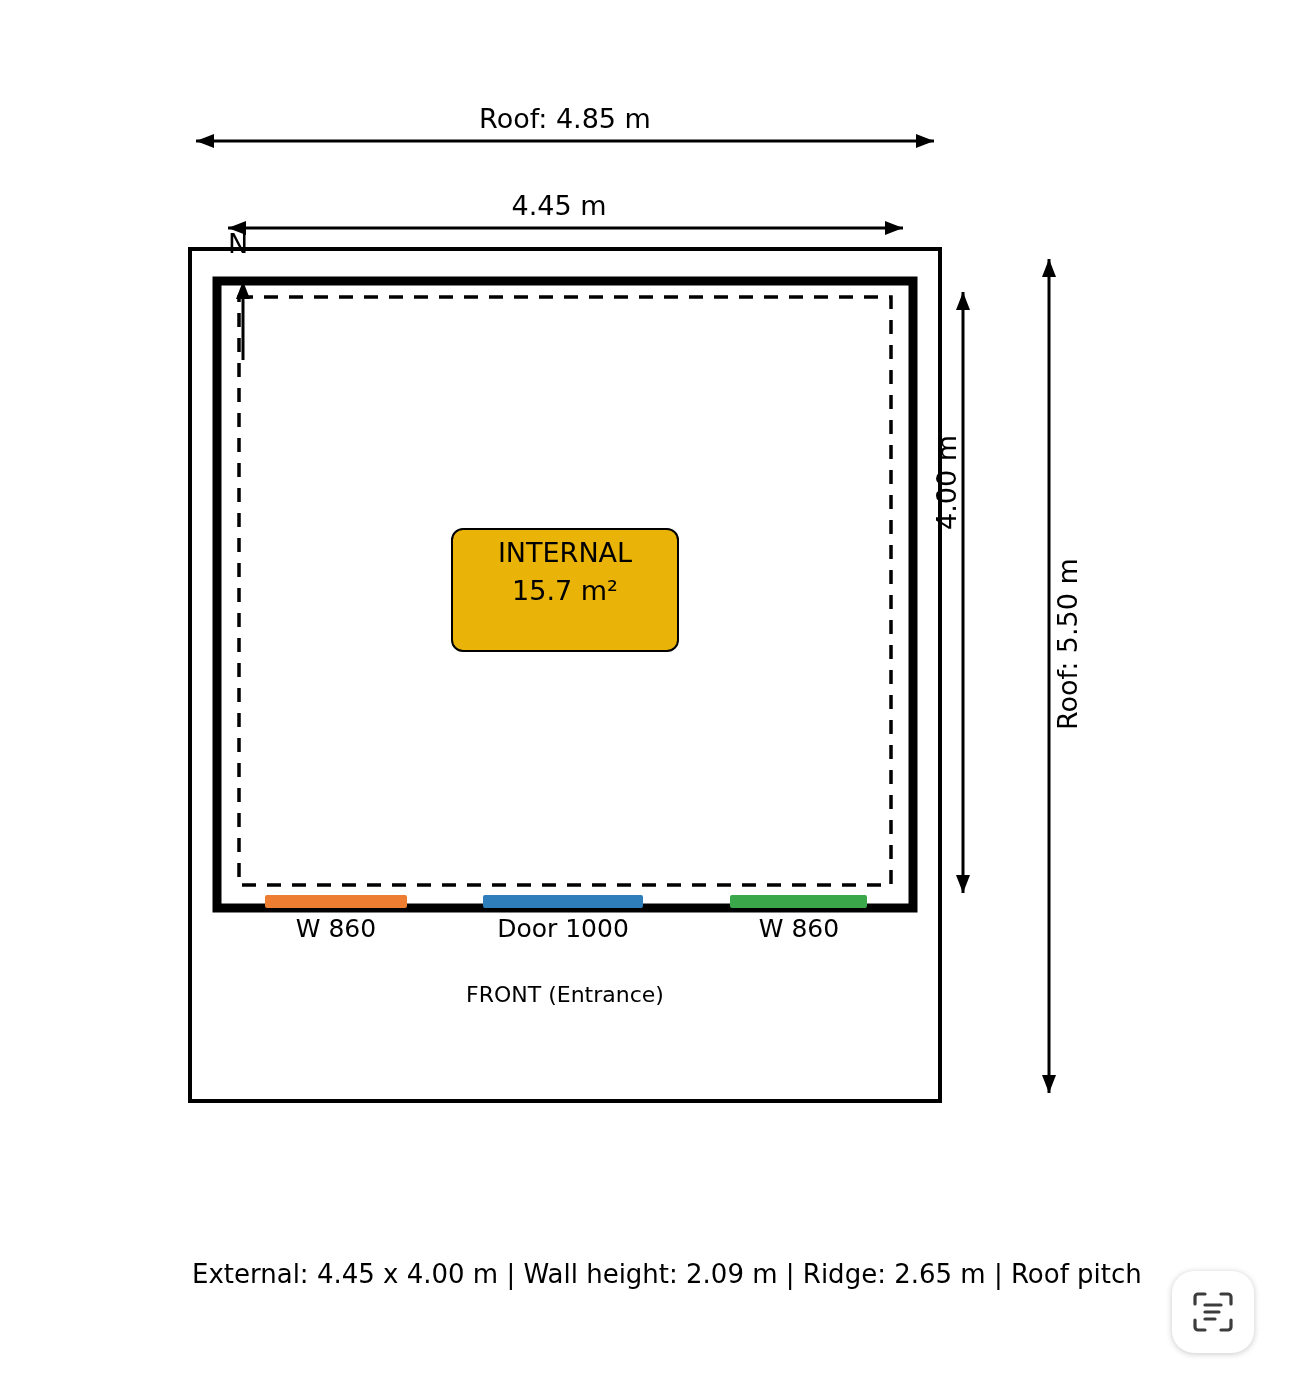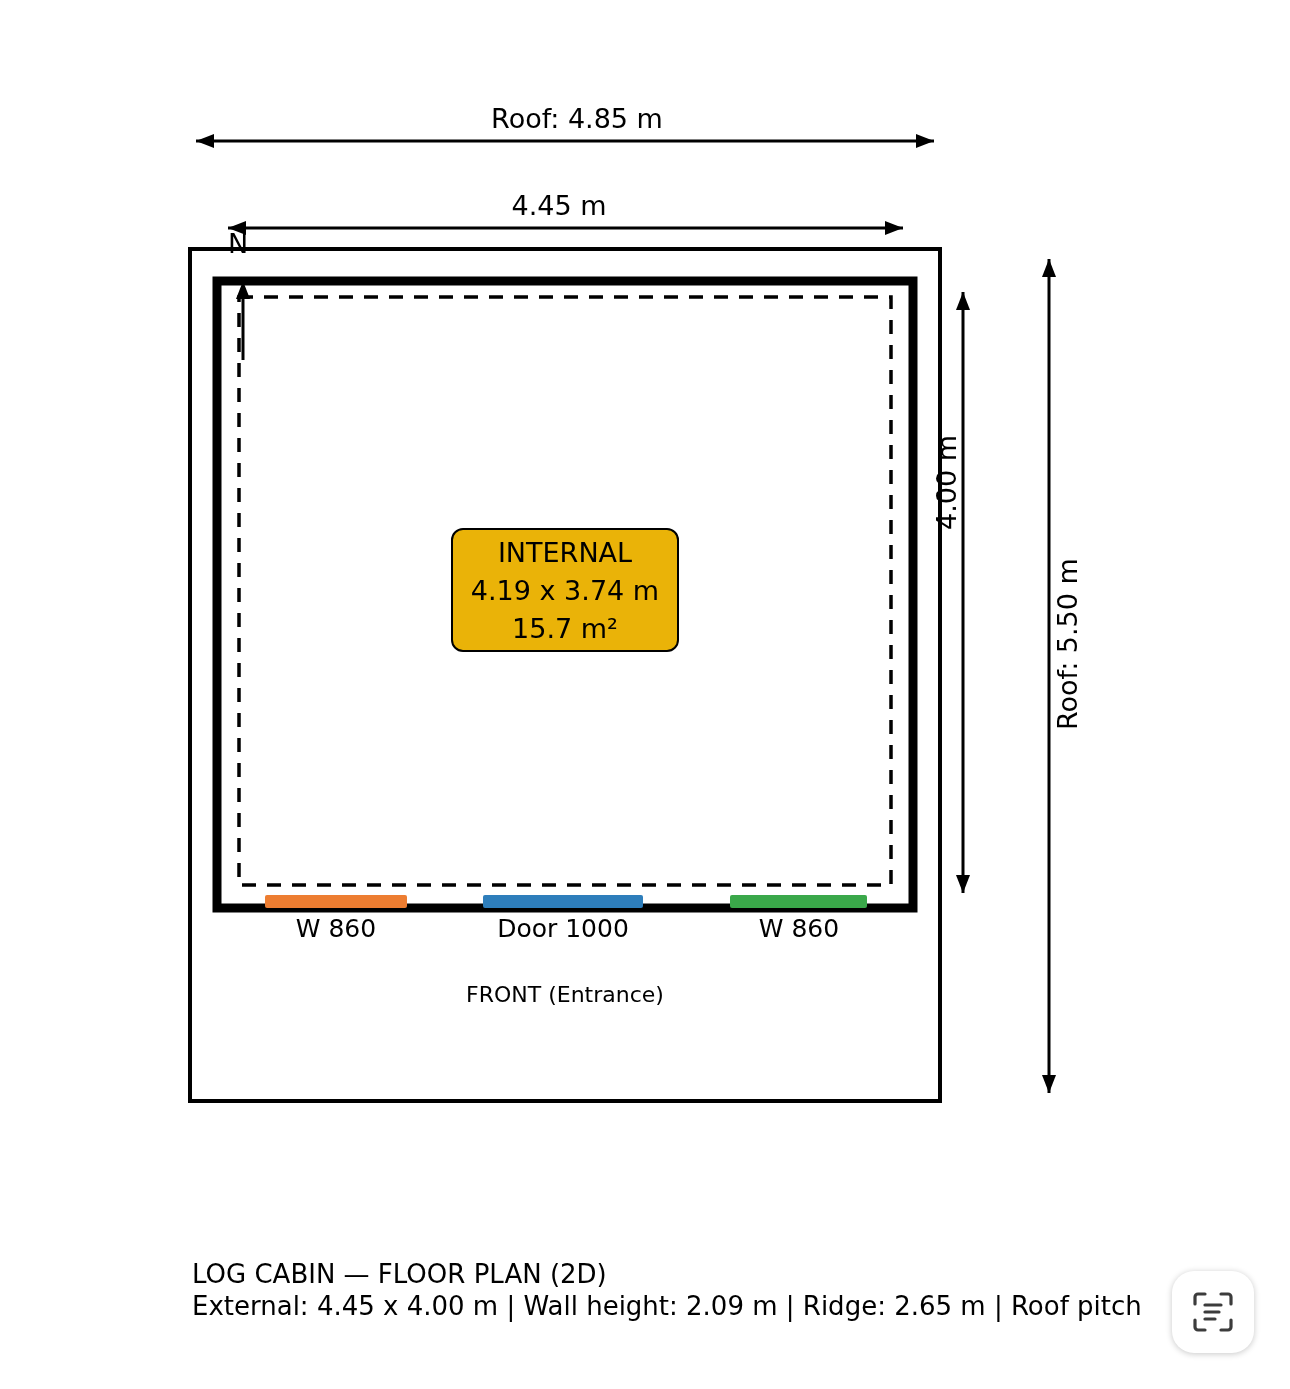--- a/index.html
+++ b/index.html
@@ -29,21 +29,20 @@
     white-space: nowrap;
     font-family: "DejaVu Sans", sans-serif;
     color: #000;
   }
 
   
   #roof-width-label {
     left: 0; top: 103px; width: 1130px;
     text-align: center;
     font-size: 27px;
-    padding-left: 12px;
   }
   #ext-width-label {
     left: 0; top: 190px; width: 1118px;
     text-align: center;
     font-size: 27px;
   }
   #north-label {
     left: 228px; top: 228px;
     font-size: 27px;
   }
@@ -176,36 +175,34 @@
 <div class="txt" id="ext-width-label">4.45 m</div>
 
 <div class="txt" id="north-label">N</div>
 
 <div class="txt" id="ext-depth-label">4.00 m</div>
 
 <div class="txt" id="roof-depth-label">Roof: 5.50 m</div>
 
 <div id="internal-box">
   <div class="line l1">INTERNAL</div>
-  <div class="line">4.19 x 3.74 m</div>
   <div class="line">15.7 m²</div>
 </div>
 
 <div class="opening" id="opening-w860-left" style="background: rgb(237, 125, 49);"></div>
 <div class="opening" id="opening-door" style="background: rgb(46, 126, 187);"></div>
 <div class="opening" id="opening-w860-right" style="background: rgb(58, 168, 74);"></div>
 
 <div class="txt opening-label" id="label-w860-left">W 860</div>
 <div class="txt opening-label" id="label-door">Door 1000</div>
 <div class="txt opening-label" id="label-w860-right">W 860</div>
 
 <div class="txt" id="front-label">FRONT (Entrance)</div>
 
 <div id="footer">
-  <div>LOG CABIN — FLOOR PLAN (2D)</div>
   <div>External: 4.45 x 4.00 m | Wall height: 2.09 m | Ridge: 2.65 m | Roof pitch</div>
 </div>
 
 <div id="watermark">
   <svg width="48" height="48" viewBox="0 0 48 48">
     <g fill="none" stroke="#3c3c3c" stroke-width="3.2" stroke-linecap="round" stroke-linejoin="round">
       <path d="M6 16 V9 A3 3 0 0 1 9 6 H16"></path>
       <path d="M32 6 H39 A3 3 0 0 1 42 9 V16"></path>
       <path d="M42 32 V39 A3 3 0 0 1 39 42 H32"></path>
       <path d="M16 42 H9 A3 3 0 0 1 6 39 V32"></path>

